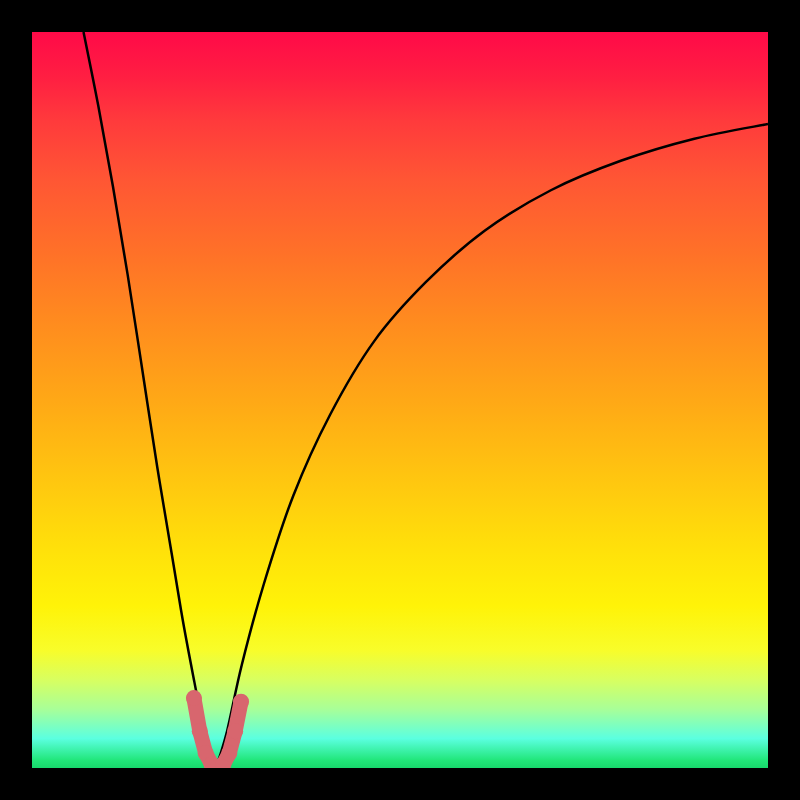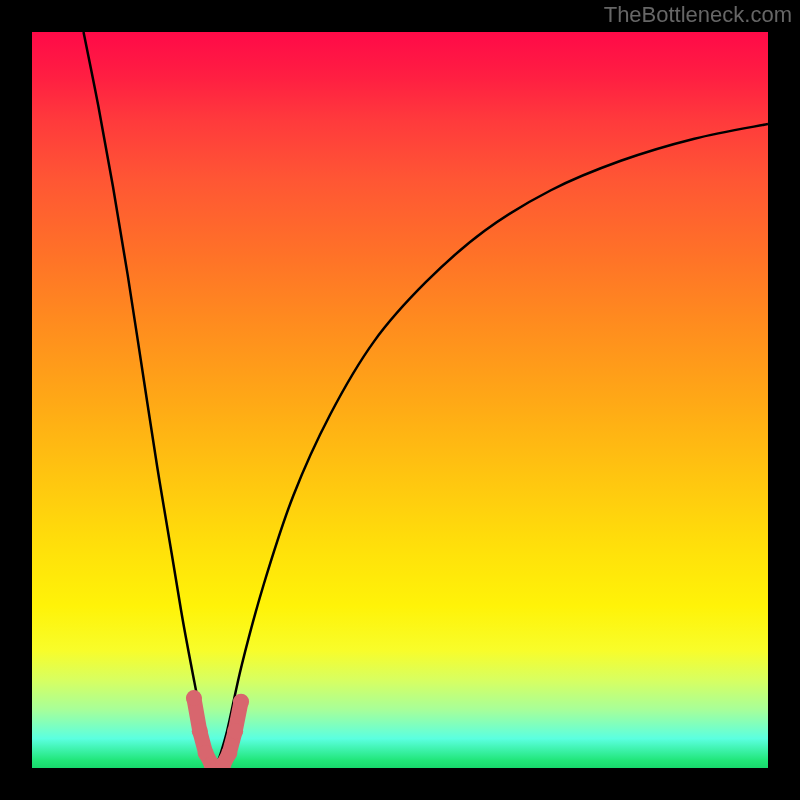--- a/index.html
+++ b/index.html
@@ -54,21 +54,20 @@
     position: absolute;
     inset: 0;
     width: 100%;
     height: 100%;
     display: block;
   }
 </style>
 </head>
 <body>
 <div class="container">
-  <div class="watermark">TheBottleneck.com</div>
   <div class="plot-area">
     <div class="gradient-bg"></div>
     <svg class="curves" viewBox="0 0 736 736" preserveAspectRatio="none">
 
       <path id="curve-left" fill="none" stroke="#000000" stroke-width="2.5" d="M 51.52 0 C 53.973333333333336 12.266666666666671, 61.33333333333333 47.84000000000003, 66.24 73.60000000000002 C 71.14666666666666 99.36000000000001, 76.05333333333333 126.34666666666662, 80.96 154.55999999999995 C 85.86666666666666 182.77333333333328, 90.77333333333334 212.21333333333334, 95.68 242.88 C 100.58666666666667 273.5466666666667, 105.49333333333333 306.66666666666663, 110.39999999999999 338.55999999999995 C 115.30666666666666 370.45333333333326, 120.21333333333334 403.5733333333333, 125.12 434.24 C 130.02666666666667 464.9066666666667, 135.54666666666668 496.79999999999995, 139.84 522.56 C 144.13333333333333 548.3199999999999, 147.2 567.9466666666666, 150.88 588.8 C 154.56 609.6533333333333, 158.608 630.5066666666667, 161.92 647.6800000000001 C 165.23199999999997 664.8533333333335, 168.0533333333333 679.5733333333334, 170.75199999999998 691.84 C 173.45066666666665 704.1066666666667, 175.904 713.92, 178.112 721.28 C 180.32 728.64, 183.01866666666666 733.5466666666666, 184 736"></path>
       <path id="curve-right" fill="none" stroke="#000000" stroke-width="2.5" d="M 184 736 C 185.84 729.8666666666667, 190.7466666666667 716.3733333333333, 195.04000000000002 699.2 C 199.33333333333334 682.0266666666668, 203.62666666666667 657.4933333333333, 209.76 632.96 C 215.89333333333332 608.4266666666667, 223.25333333333333 580.2133333333334, 231.84 552 C 240.42666666666668 523.7866666666666, 250.23999999999995 491.8933333333333, 261.28 463.68 C 272.32 435.4666666666667, 284.5866666666667 408.48, 298.08000000000004 382.72 C 311.5733333333334 356.96000000000004, 326.29333333333335 331.20000000000005, 342.24 309.12 C 358.18666666666667 287.03999999999996, 375.36000000000007 268.63999999999993, 393.76000000000005 250.23999999999995 C 412.16 231.83999999999995, 431.78666666666663 214.05333333333334, 452.64 198.72000000000003 C 473.49333333333334 183.3866666666667, 496.18666666666667 169.89333333333335, 518.88 158.24 C 541.5733333333334 146.58666666666667, 564.8800000000001 137.38666666666674, 588.8000000000001 128.80000000000007 C 612.72 120.21333333333341, 637.8666666666667 112.85333333333337, 662.4 106.72000000000003 C 686.9333333333333 100.58666666666669, 723.7333333333333 94.45333333333333, 736 92"></path>
       <g id="markers">
           <path d="M 161.92 666.08 L 167.808 699.2 L 173.696 721.28 L 179.584 732.32 L 185.472 736 L 191.36 732.32 L 197.24800000000002 721.28 L 203.13600000000002 699.2 L 209.02399999999997 669.76" fill="none" stroke="#d8666e" stroke-width="15" stroke-linecap="round" stroke-linejoin="round"></path>
           <circle cx="161.92" cy="666.08" r="8" fill="#d8666e"></circle>
           <circle cx="167.808" cy="699.2" r="8" fill="#d8666e"></circle>

